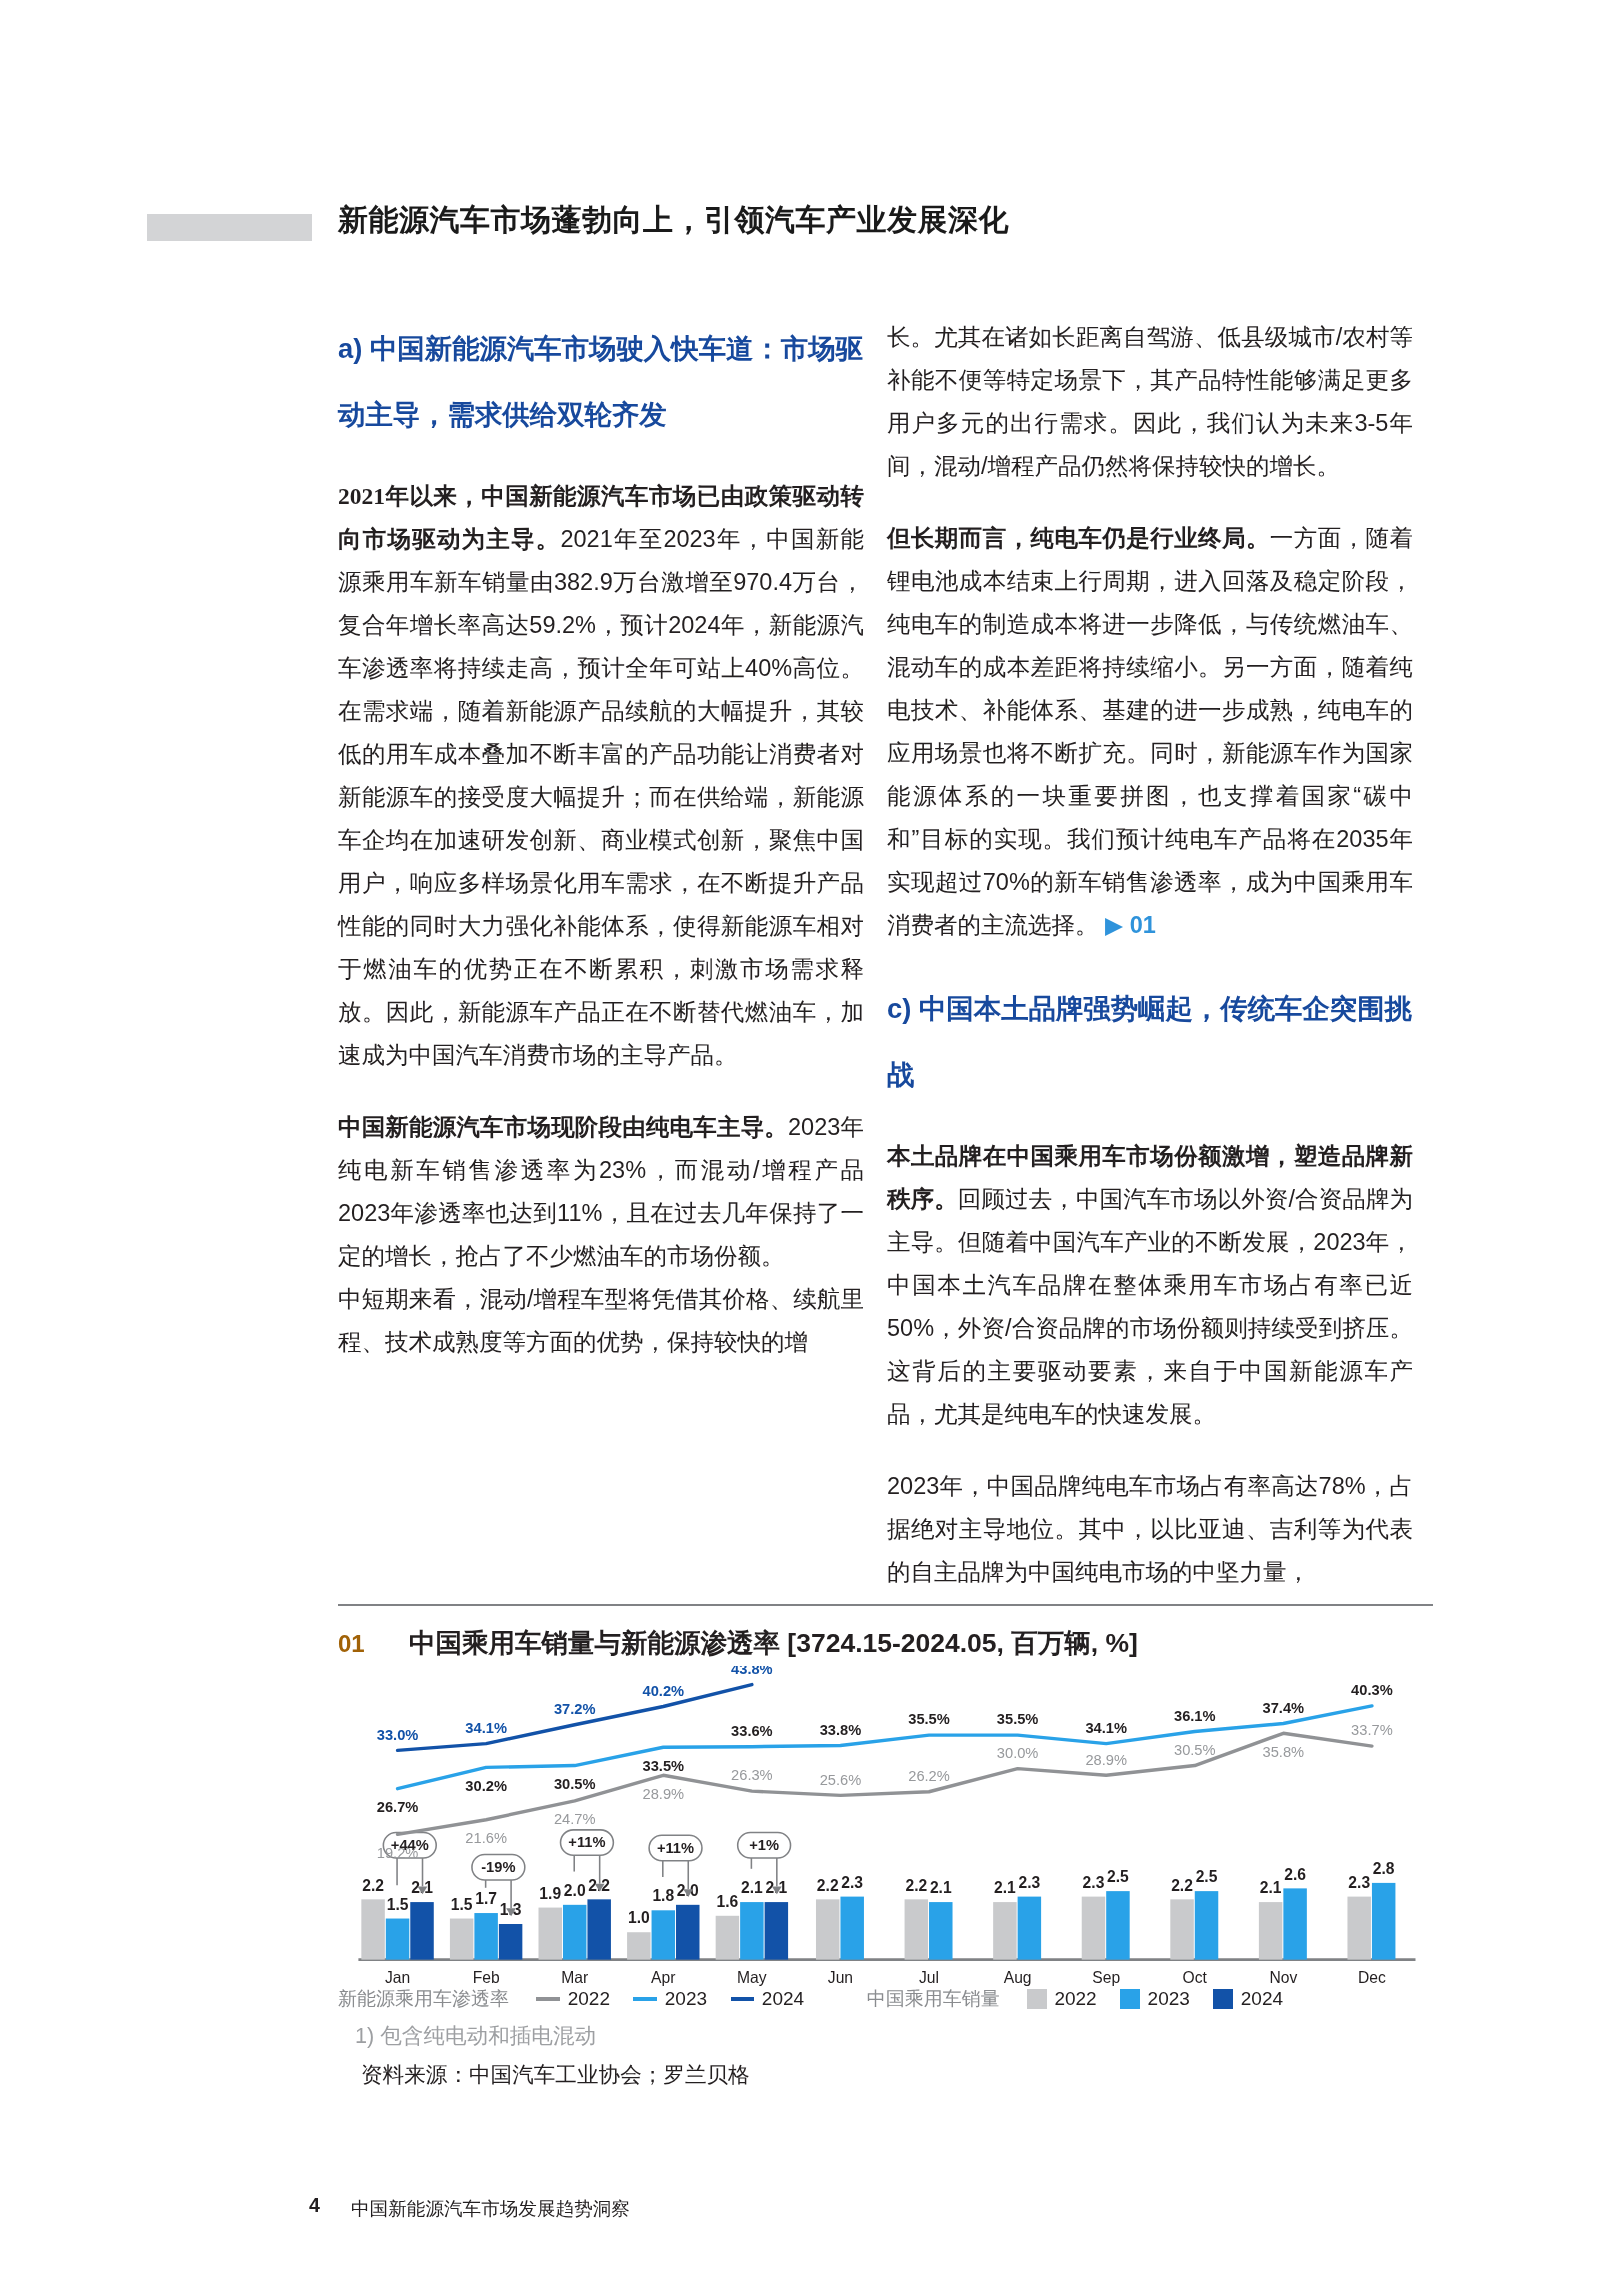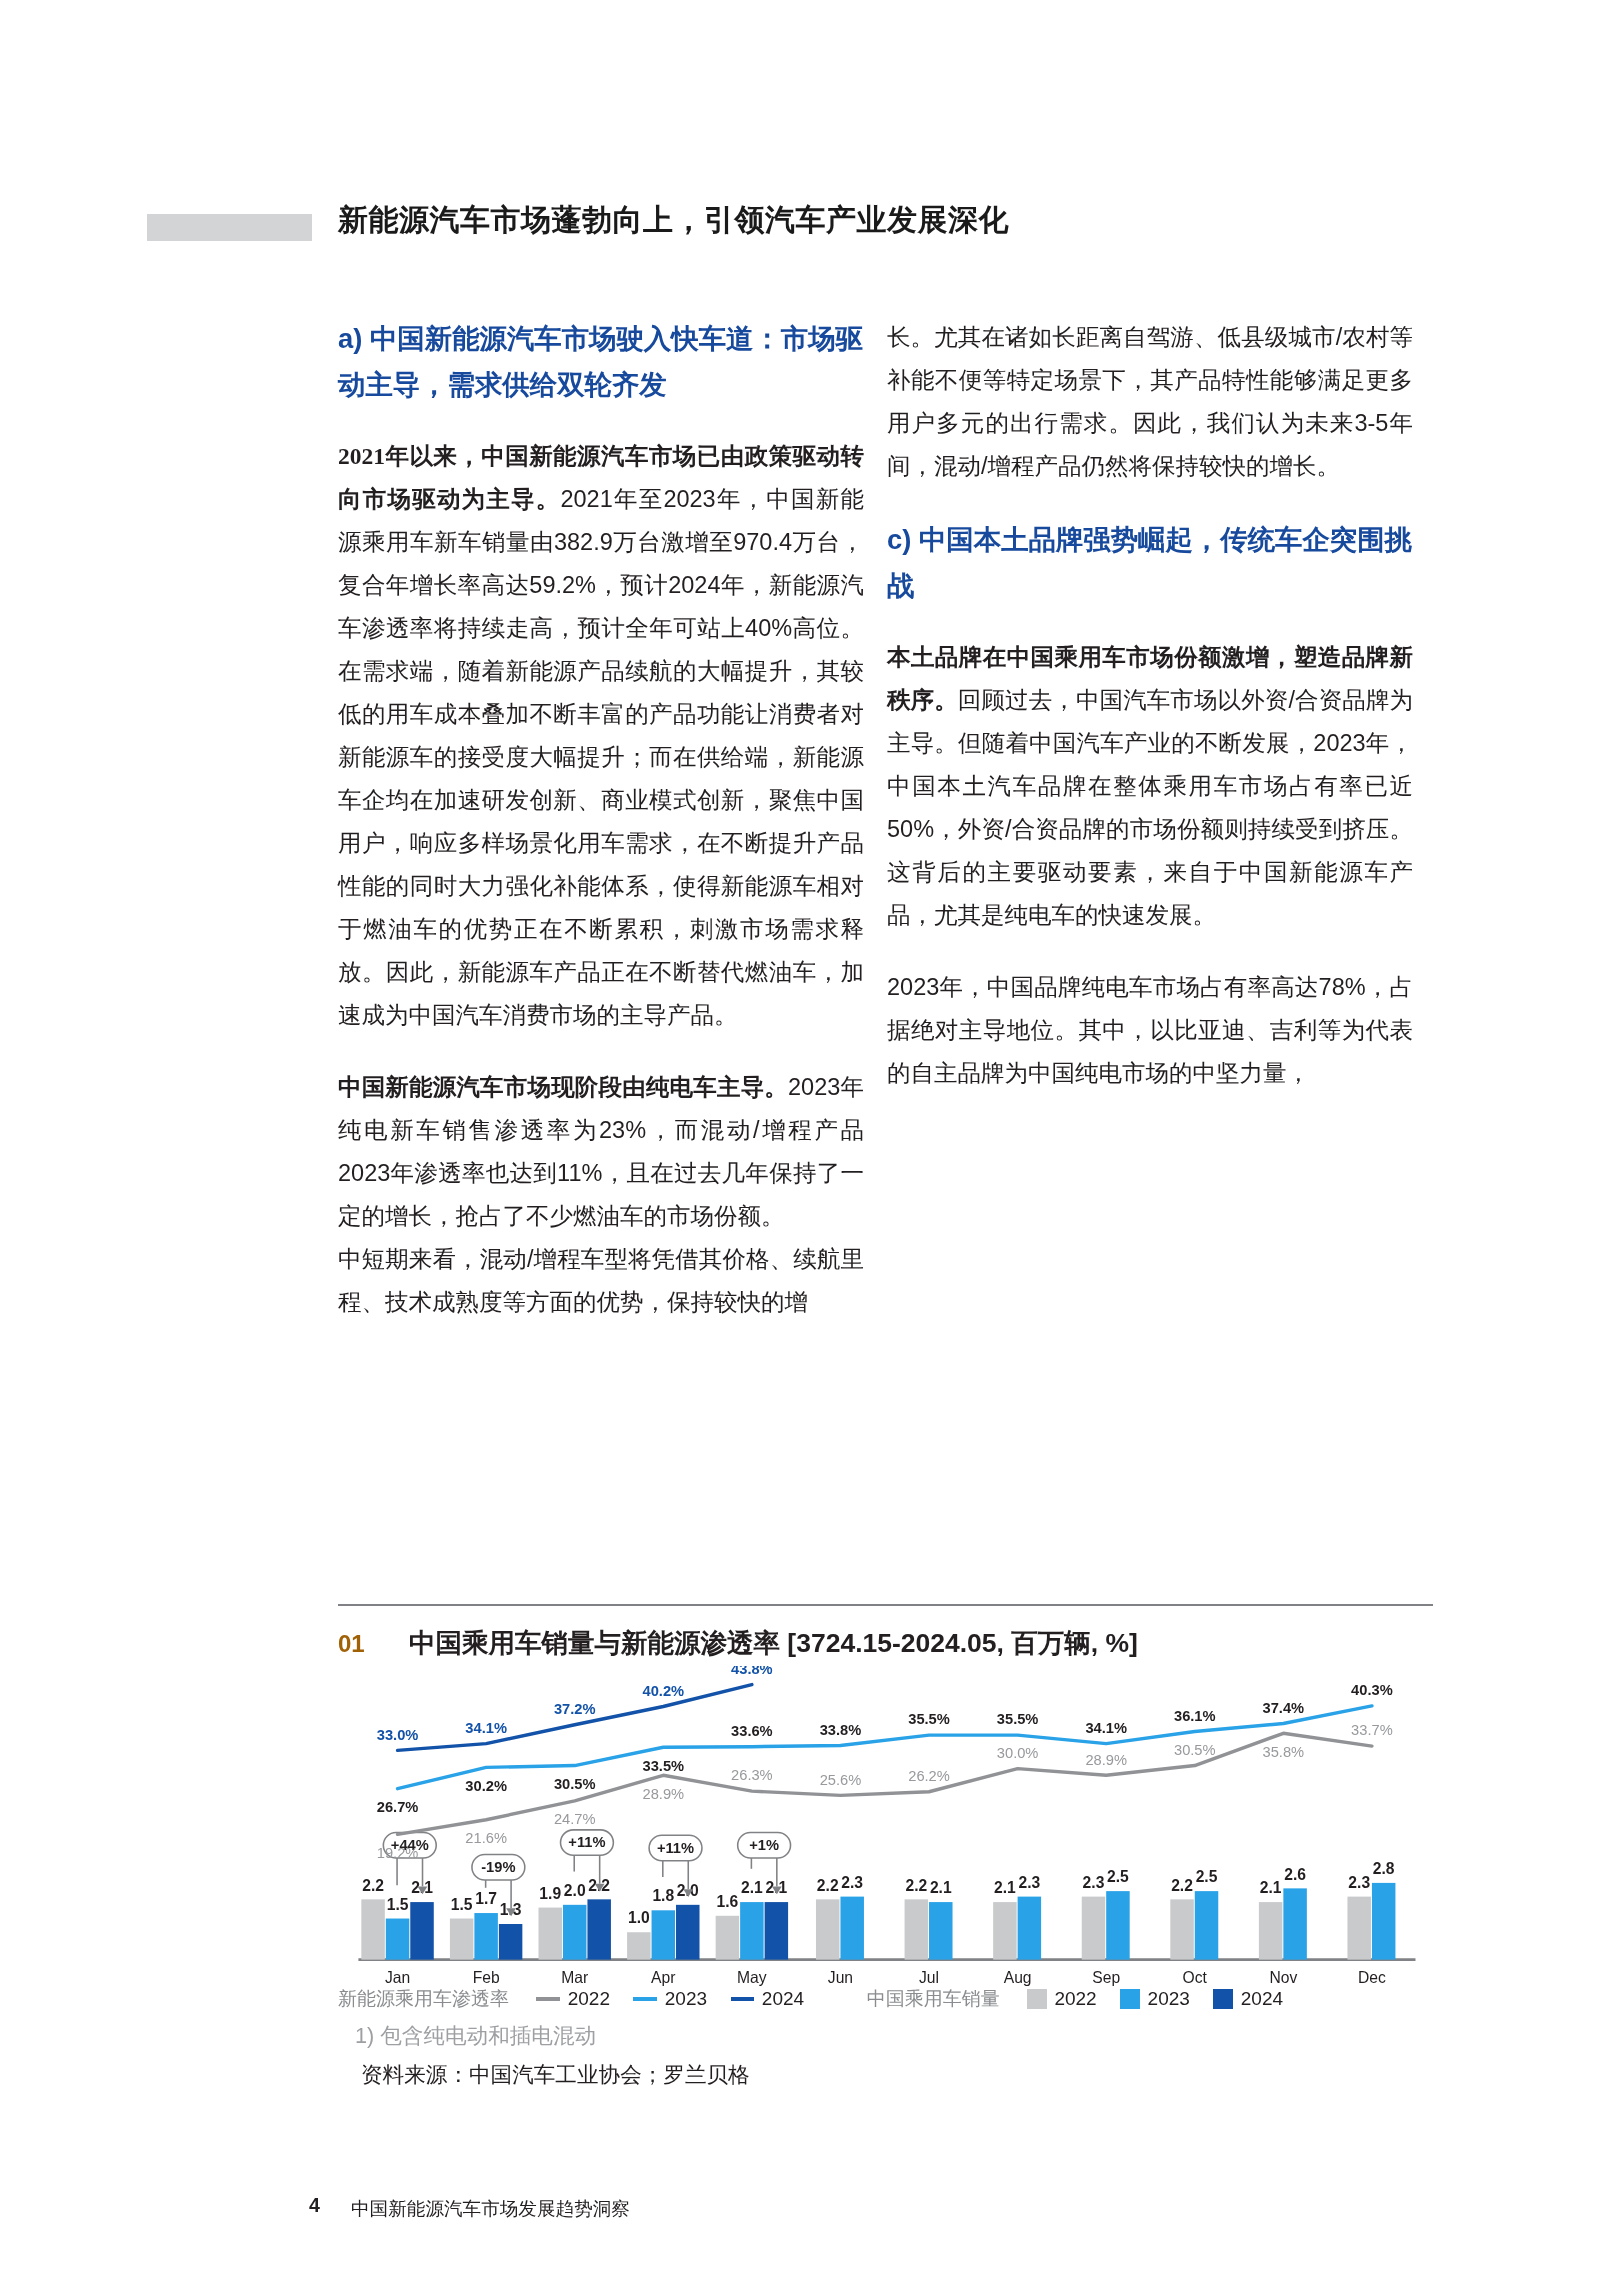--- a/index.html
+++ b/index.html
@@ -11,21 +11,21 @@
     overflow:hidden;
   }
   .abs{position:absolute;}
   
   .accent-bar{left:147px;top:214px;width:165px;height:27.4px;background:#d3d4d6;}
   .page-title{left:338px;top:200px;width:1098px;font-size:30px;font-weight:700;color:#1a1a1a;letter-spacing:0.5px;}
   
   .col{width:526px;font-size:23.5px;line-height:43px;text-align:justify;}
   .col-left{left:338px;top:316px;}
   .col-right{left:887px;top:316px;}
-  .sec-heading{color:#17499d;font-size:27.4px;line-height:46px;font-weight:700;text-align:left;margin:0 0 27.4px 0;}
+  .sec-heading{color:#17499d;font-size:27.4px;line-height:66px;font-weight:700;text-align:left;margin:0 0 27.4px 0;}
   .sec-heading.mt{margin-top:17px;}
   .para{margin:0 0 29px 0;}
   .para.tight{margin-bottom:0;}
   .lead{font-weight:700;font-family:Liberation Serif, serif;}
   .figref{color:#2f93db;font-weight:700;white-space:nowrap;}
   
   .fig-rule{left:338px;top:1604px;width:1095px;height:2px;background:#808285;}
   .fig-head{left:338px;top:1625px;width:1095px;display:flex;align-items:baseline;}
   .fig-num{color:#a16207;font-size:24px;font-weight:700;width:71px;}
   .fig-title{color:#231f20;font-size:26.5px;font-weight:700;}
@@ -52,20 +52,21 @@
 
 <div class="abs col col-left">
   <div class="sec-heading">a) 中国新能源汽车市场驶入快车道：市场驱动主导，需求供给双轮齐发</div>
   <p class="para"><span class="lead">2021年以来，中国新能源汽车市场已由政策驱动转向市场驱动为主导。</span><span>2021年至2023年，中国新能源乘用车新车销量由382.9万台激增至970.4万台，复合年增长率高达59.2%，预计2024年，新能源汽车渗透率将持续走高，预计全年可站上40%高位。在需求端，随着新能源产品续航的大幅提升，其较低的用车成本叠加不断丰富的产品功能让消费者对新能源车的接受度大幅提升；而在供给端，新能源车企均在加速研发创新、商业模式创新，聚焦中国用户，响应多样场景化用车需求，在不断提升产品性能的同时大力强化补能体系，使得新能源车相对于燃油车的优势正在不断累积，刺激市场需求释放。因此，新能源车产品正在不断替代燃油车，加速成为中国汽车消费市场的主导产品。</span></p>
   <p class="para tight"><span class="lead">中国新能源汽车市场现阶段由纯电车主导。</span><span>2023年纯电新车销售渗透率为23%，而混动/增程产品2023年渗透率也达到11%，且在过去几年保持了一定的增长，抢占了不少燃油车的市场份额。</span></p>
   <p class="para tight">中短期来看，混动/增程车型将凭借其价格、续航里程、技术成熟度等方面的优势，保持较快的增</p>
 </div>
 
 <div class="abs col col-right">
   <p class="para">长。尤其在诸如长距离自驾游、低县级城市/农村等补能不便等特定场景下，其产品特性能够满足更多用户多元的出行需求。因此，我们认为未来3-5年间，混动/增程产品仍然将保持较快的增长。</p>
+  <p class="para"><span class="lead">但长期而言，纯电车仍是行业终局。</span><span>一方面，随着锂电池成本结束上行周期，进入回落及稳定阶段，纯电车的制造成本将进一步降低，与传统燃油车、混动车的成本差距将持续缩小。另一方面，随着纯电技术、补能体系、基建的进一步成熟，纯电车的应用场景也将不断扩充。同时，新能源车作为国家能源体系的一块重要拼图，也支撑着国家“碳中和”目标的实现。我们预计纯电车产品将在2035年实现超过70%的新车销售渗透率，成为中国乘用车消费者的主流选择。</span> <span class="figref">▶ 01</span></p>
   <div class="sec-heading mt">c) 中国本土品牌强势崛起，传统车企突围挑战</div>
   <p class="para"><span class="lead">本土品牌在中国乘用车市场份额激增，塑造品牌新秩序。</span><span>回顾过去，中国汽车市场以外资/合资品牌为主导。但随着中国汽车产业的不断发展，2023年，中国本土汽车品牌在整体乘用车市场占有率已近50%，外资/合资品牌的市场份额则持续受到挤压。 这背后的主要驱动要素，来自于中国新能源车产品，尤其是纯电车的快速发展。</span></p>
   <p class="para">2023年，中国品牌纯电车市场占有率高达78%，占据绝对主导地位。其中，以比亚迪、吉利等为代表的自主品牌为中国纯电市场的中坚力量，</p>
 </div>
 
 <div class="abs fig-rule"></div>
 <div class="abs fig-head">
   <span class="fig-num">01</span>
   <span class="fig-title">中国乘用车销量与新能源渗透率 [3724.15-2024.05, 百万辆, %]</span>
 </div>

